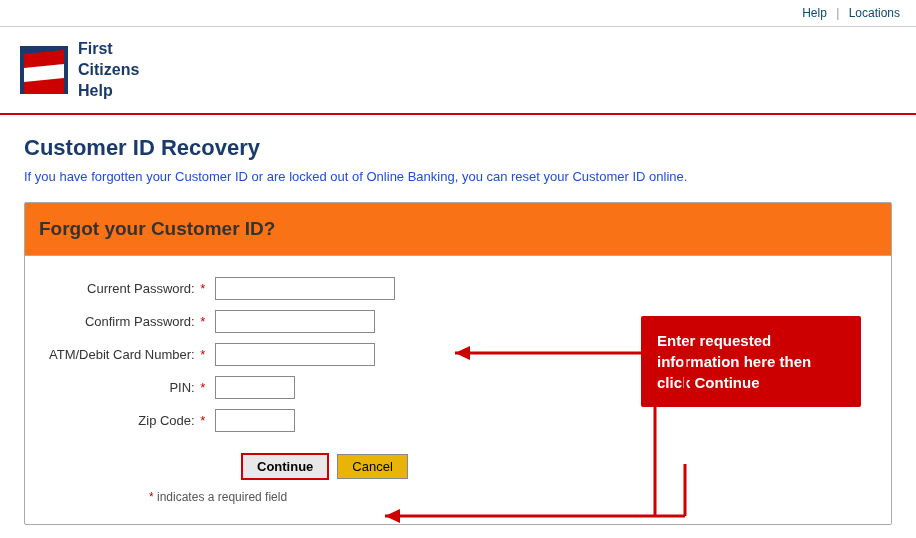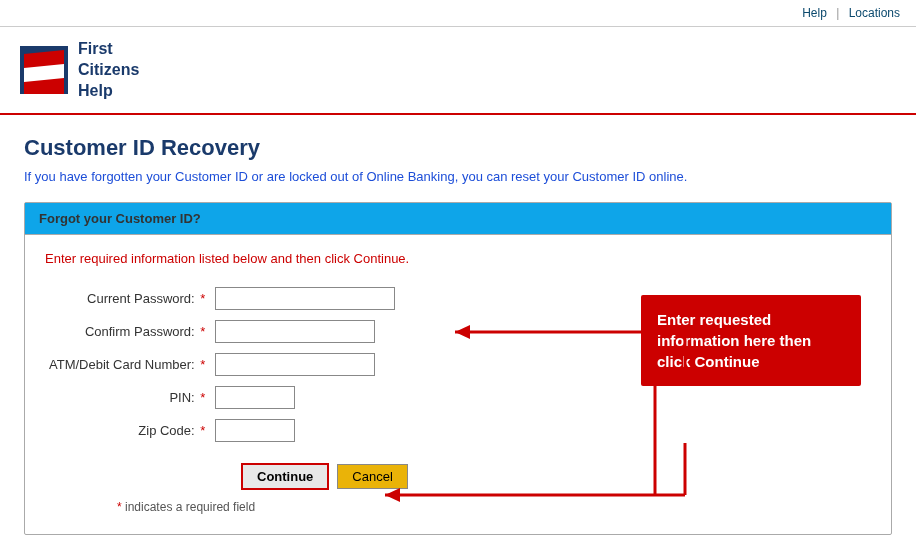--- a/index.html
+++ b/index.html
@@ -66,24 +66,24 @@
     }
 
     
     .form-box {
       border: 1px solid #aaa;
       border-radius: 2px;
       max-width: 870px;
     }
 
     .form-box-header {
-      background: #0ea5e9;
-      padding: 8px 14px;
-      font-weight: bold;
-      font-size: 13px;
+      background: #f97316;
+      padding: 15px 14px;
+      font-weight: bold;
+      font-size: 19px;
       border-bottom: 1px solid #aaa;
     }
 
     .form-box-body {
       padding: 16px 20px 20px 20px;
       position: relative;
     }
 
     .form-instruction {
       color: #c00;
@@ -143,21 +143,21 @@
       border: 1px solid #888;
       padding: 4px 14px;
       font-size: 13px;
       cursor: pointer;
     }
 
     .required-note {
       font-size: 12px;
       color: #555;
       margin-top: 10px;
-      margin-left: 72px;
+      margin-left: 104px;
     }
     .required-note .req-star {
       color: #c00;
     }
 
     
     .callout-box {
       position: absolute;
       right: 30px;
       top: 60px;
@@ -198,21 +198,20 @@
   </div>
 </div>
 
 <div class="main-content">
   <h1 class="page-title">Customer ID Recovery</h1>
   <p class="subtitle">If you have forgotten your Customer ID or are locked out of Online Banking, you can reset your Customer ID online.</p>
 
   <div class="form-box">
     <div class="form-box-header">Forgot your Customer ID?</div>
     <div class="form-box-body">
-      <p class="form-instruction">Enter required information listed below and then click Continue.</p>
 
       <table class="form-table">
         <tbody>
 
           <tr>
             <td class="label-cell">
               Current Password:<span class="required-star"> *</span>
             </td>
             <td>
               <input type="password" class="input-wide" style="">

